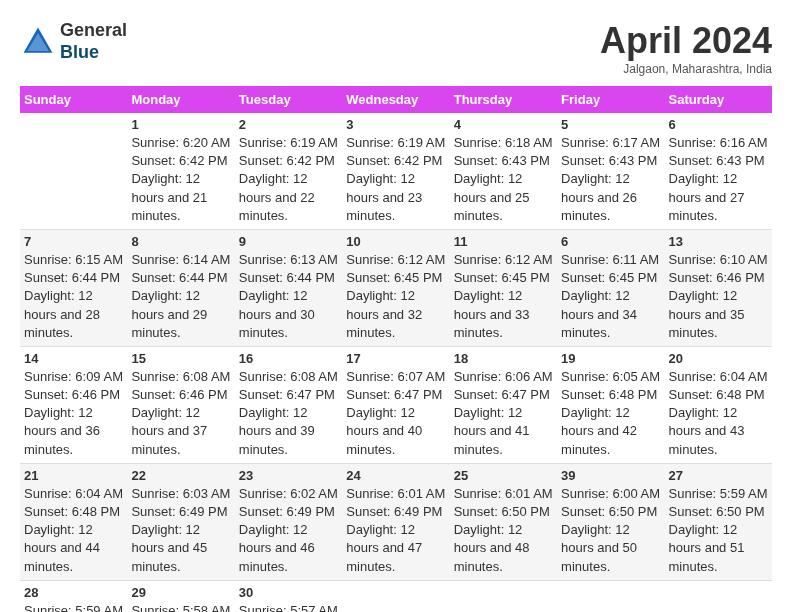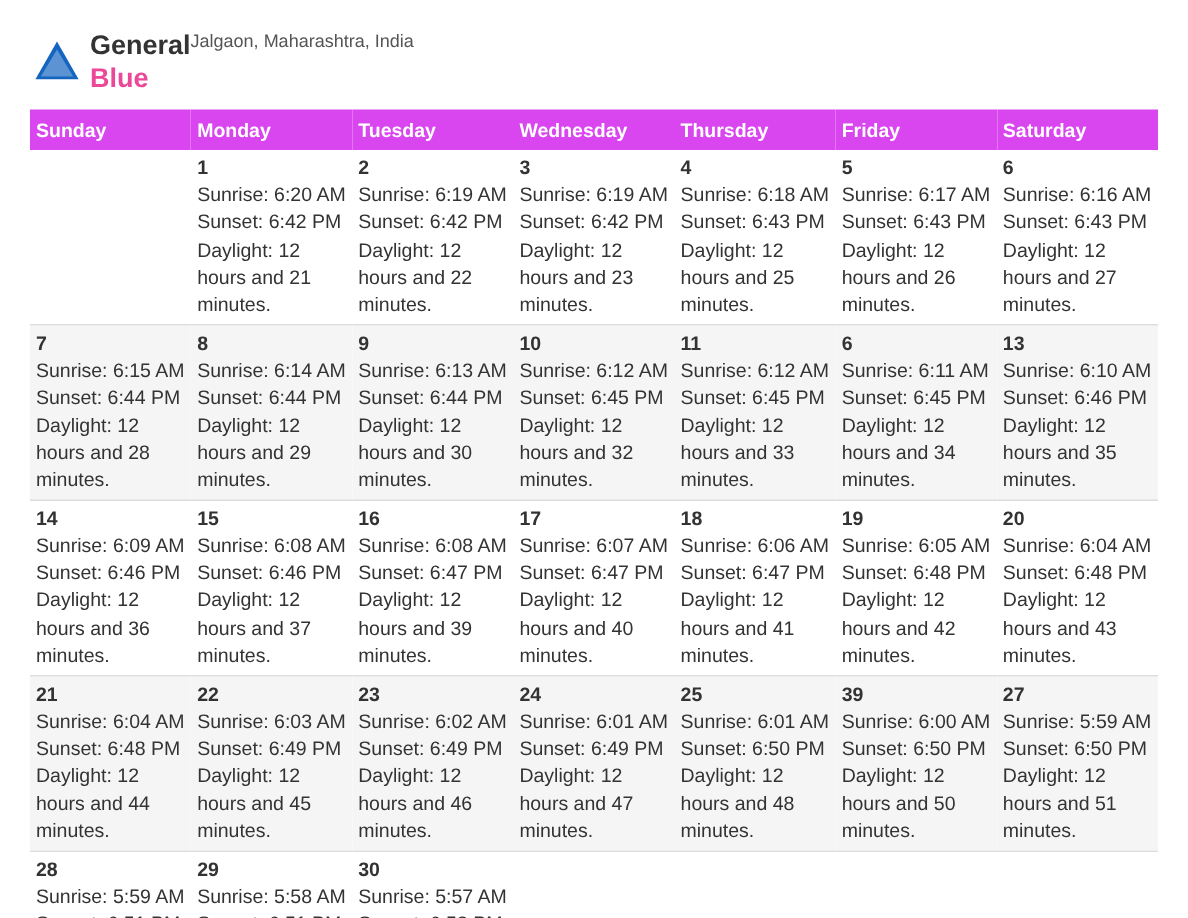--- a/index.html
+++ b/index.html
@@ -5,35 +5,35 @@
     * { box-sizing: border-box; margin: 0; padding: 0; }
     body {
       font-family: Arial, sans-serif;
       background: #fff;
       width: 792px;
       min-height: 612px;
       padding: 20px;
     }
     .header {
       display: flex;
-      justify-content: flex-start;
+      justify-content: space-between;
       align-items: flex-start;
       margin-bottom: 10px;
     }
     .logo {
       display: flex;
       align-items: center;
     }
     .logo-text {
       font-size: 18px;
       font-weight: bold;
       line-height: 1.2;
     }
     .logo-general { color: #333; }
-    .logo-blue { color: #ec4899; }
+    .logo-blue { color: #0c4a6e; }
     .logo-icon {
       width: 36px;
       height: 36px;
       margin-right: 4px;
     }
     .title-block {
       text-align: right;
     }
     .month-title {
       font-size: 36px;
@@ -92,20 +92,21 @@
     <svg class="logo-icon" viewBox="0 0 40 40">
       <polygon points="20,4 36,32 4,32" fill="#1565c0"></polygon>
       <polygon points="20,10 32,30 8,30" fill="#fff" opacity="0.3"></polygon>
     </svg>
     <div class="logo-text">
       <span class="logo-general">General</span><br>
       <span class="logo-blue">Blue</span>
     </div>
   </div>
   <div class="title-block">
+    <div class="month-title">April 2024</div>
     <div class="location-title">Jalgaon, Maharashtra, India</div>
   </div>
 </div>
 
 <table>
   <thead>
     <tr id="weekday-header">
         <th>Sunday</th>
         <th>Monday</th>
         <th>Tuesday</th>

